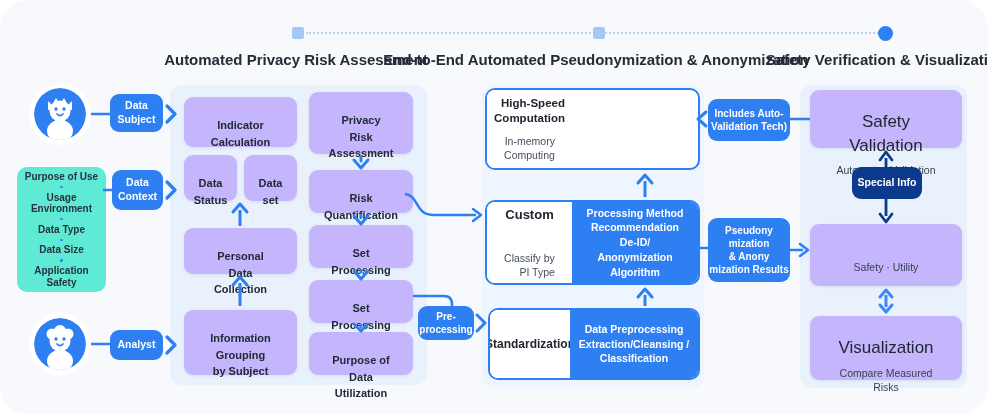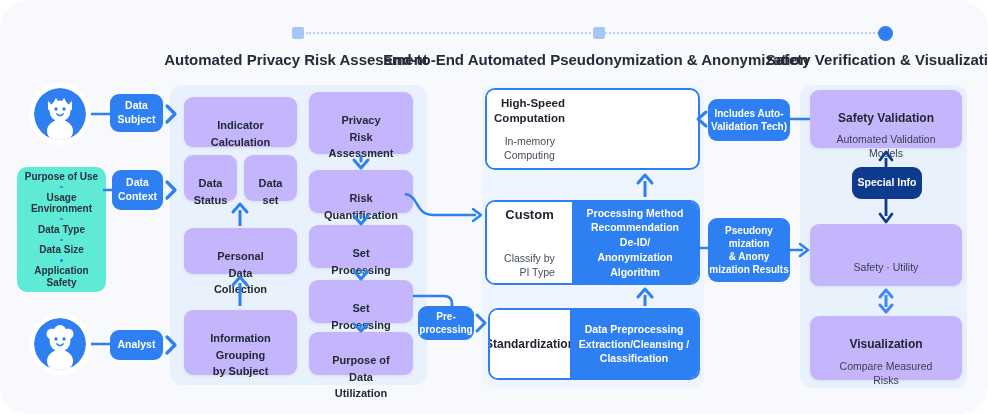--- a/index.html
+++ b/index.html
@@ -28,21 +28,21 @@
   .badge-navy{background:#0d3a8c;z-index:6;}
 
   
   .ctx-box{position:absolute;left:17px;top:167px;width:89px;height:125px;background:#5eead4;border-radius:10px;display:flex;flex-direction:column;align-items:center;justify-content:center;padding:4px 2px;box-sizing:border-box;}
   .ctx-item{font-size:10px;font-weight:600;color:#2a3240;text-align:center;line-height:1.15;}
   .ctx-dot{width:3px;height:3px;border-radius:50%;background:#2e7ff2;margin:3.5px 0;}
 
   
   .wbox{position:absolute;background:#c4b5fd;border-radius:9px;box-shadow:0 1px 3px rgba(40,70,130,0.10);display:flex;flex-direction:column;align-items:center;justify-content:flex-start;text-align:center;box-sizing:border-box;padding:20px;}
   .wbox .main{font-size:11px;font-weight:600;color:#222a35;line-height:1.5;}
-  .wbox .main-lg{font-size:12px;font-weight:700;color:#1e2530;line-height:1.4;}
+  .wbox .main-lg{font-size:17px;font-weight:400;color:#1e2530;line-height:1.4;}
   .wbox .sub{font-size:10.5px;font-weight:400;color:#39424f;line-height:1.4;margin-top:6px;}
 
   
   .combo{position:absolute;border:2px solid #2e7ff2;border-radius:10px;background:#ffffff;display:flex;overflow:hidden;box-sizing:border-box;}
   .cellw{display:flex;flex-direction:column;align-items:center;justify-content:center;text-align:right;background:#fff;box-sizing:border-box;}
   .cellw .main{font-size:11.5px;font-weight:700;color:#20262f;line-height:1.35;}
   .cellw .sub{font-size:10.5px;font-weight:400;color:#454e5c;line-height:1.35;margin-top:7px;}
   .cellb{flex:1;background:#2e7ff2;color:#fff;display:flex;align-items:center;justify-content:center;text-align:center;font-size:10.5px;font-weight:600;line-height:1.4;padding:4px;}
 
   svg.overlay{position:absolute;left:0;top:0;z-index:5;pointer-events:none;}

